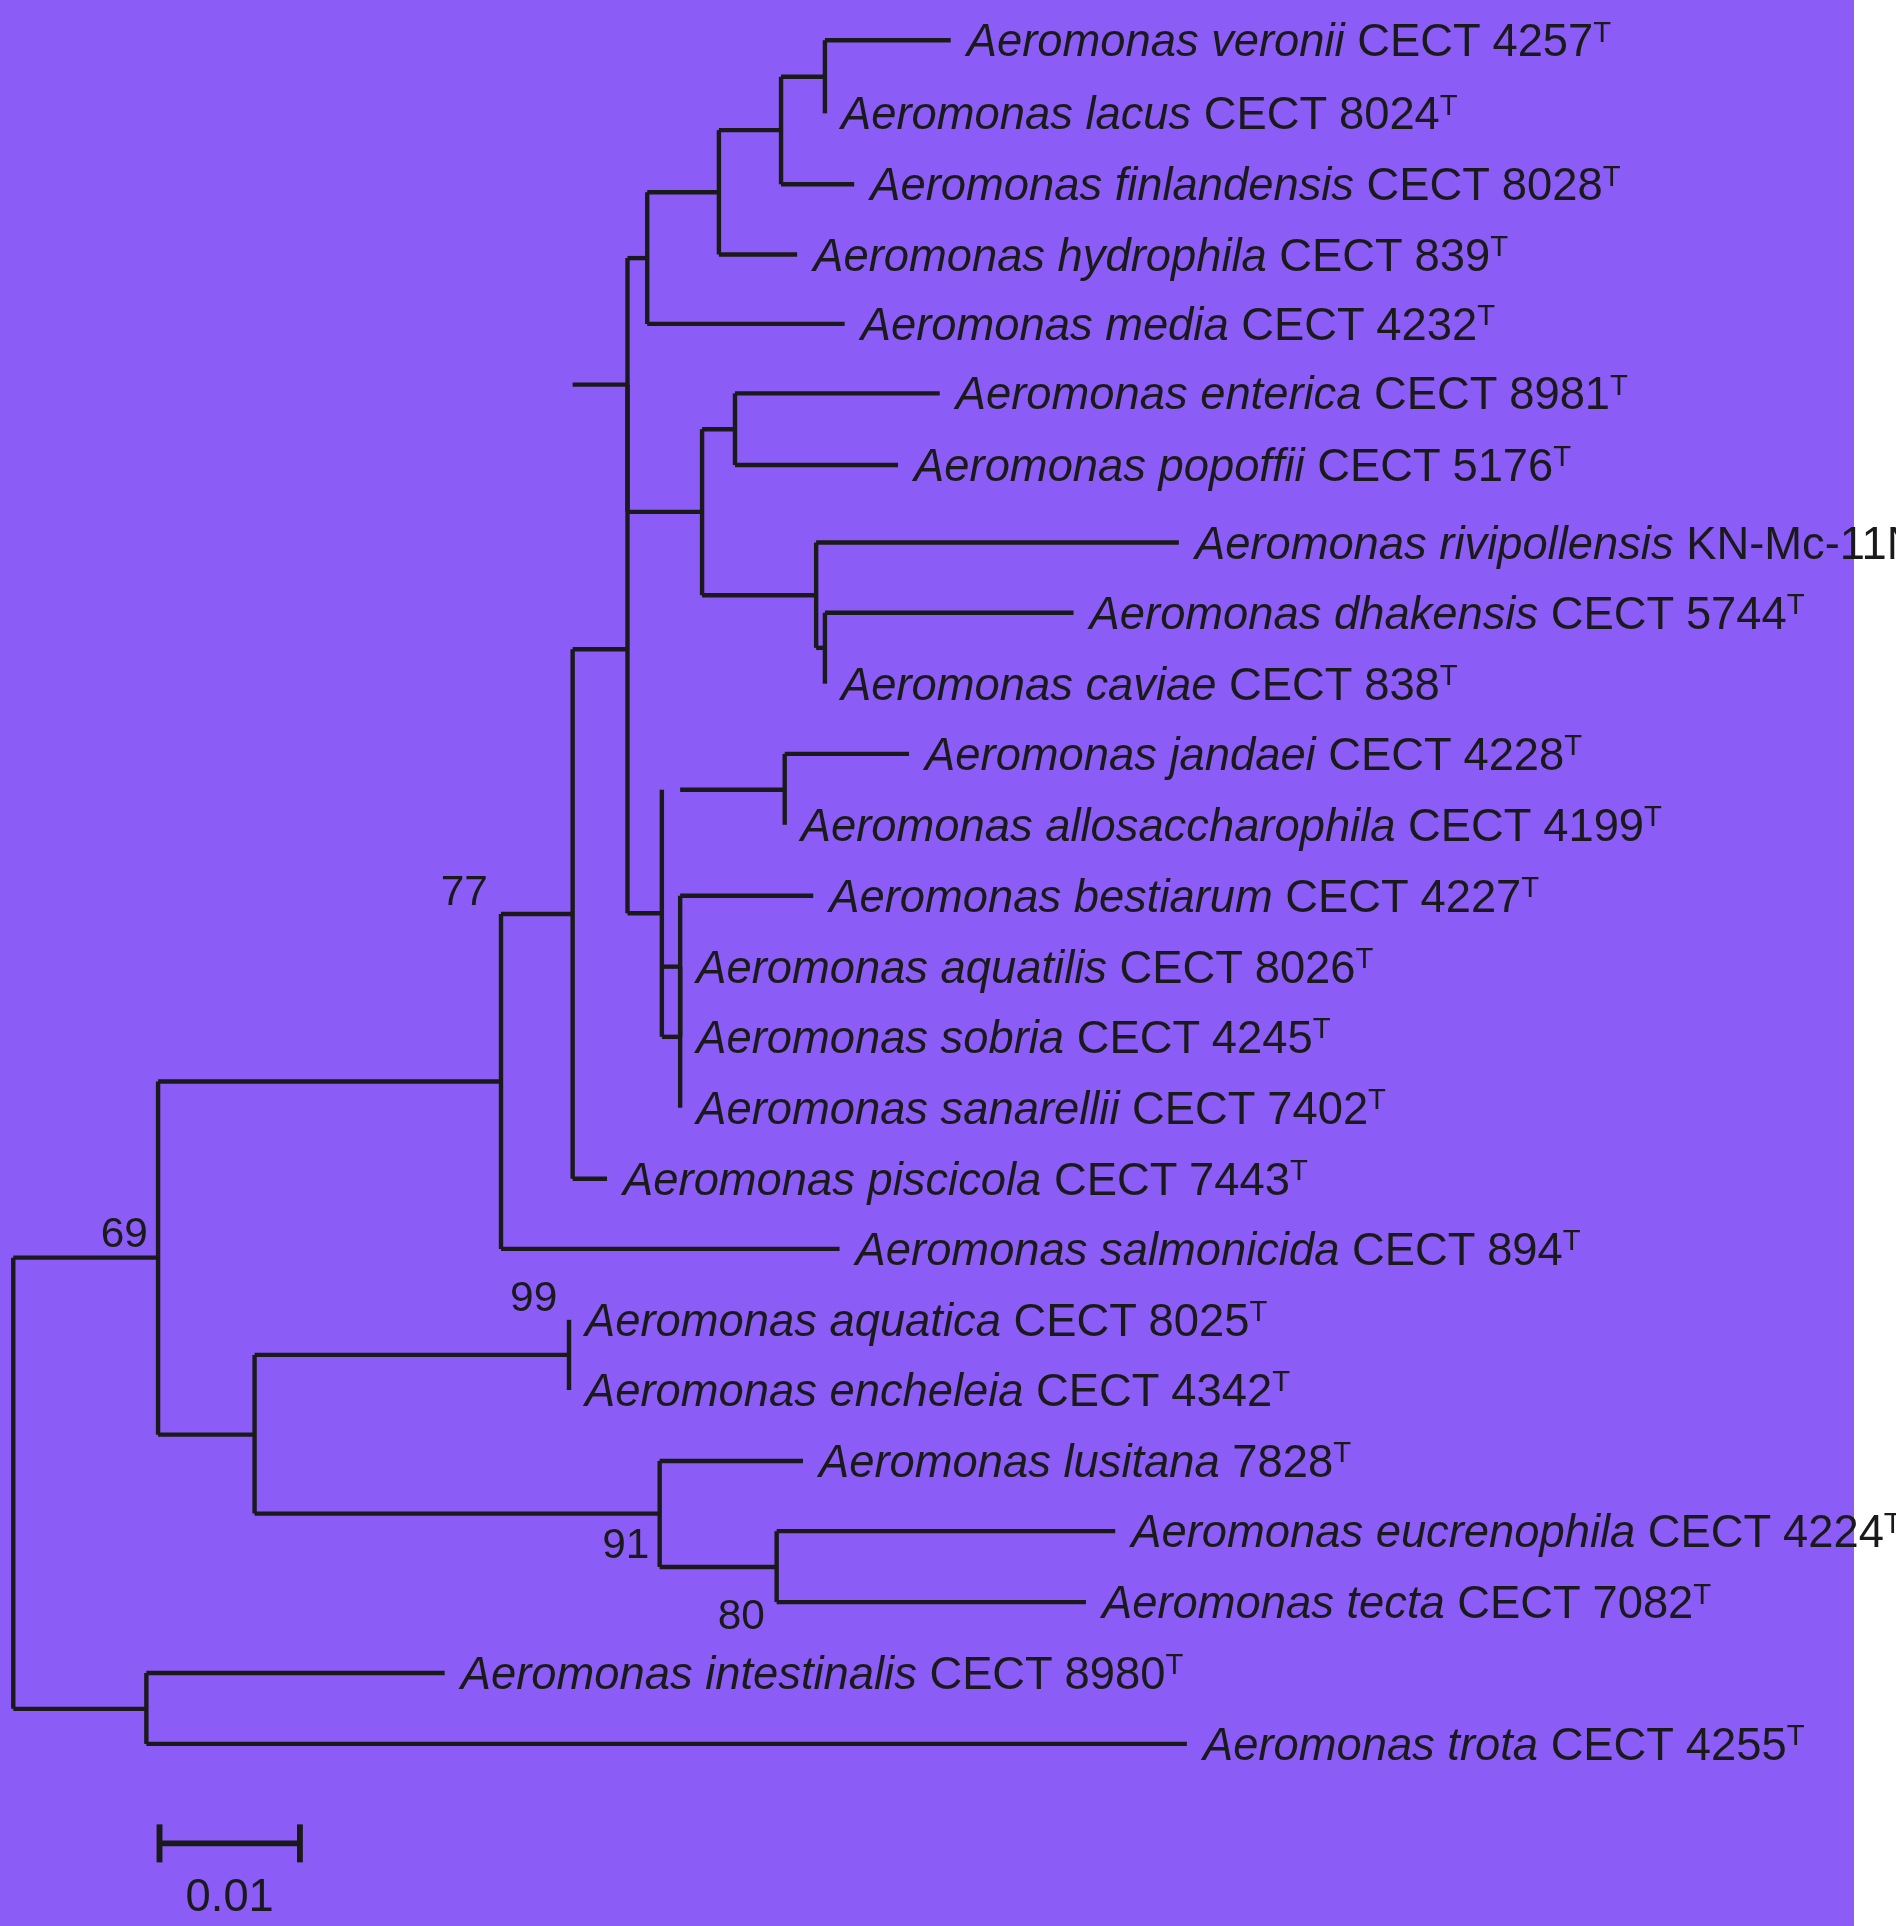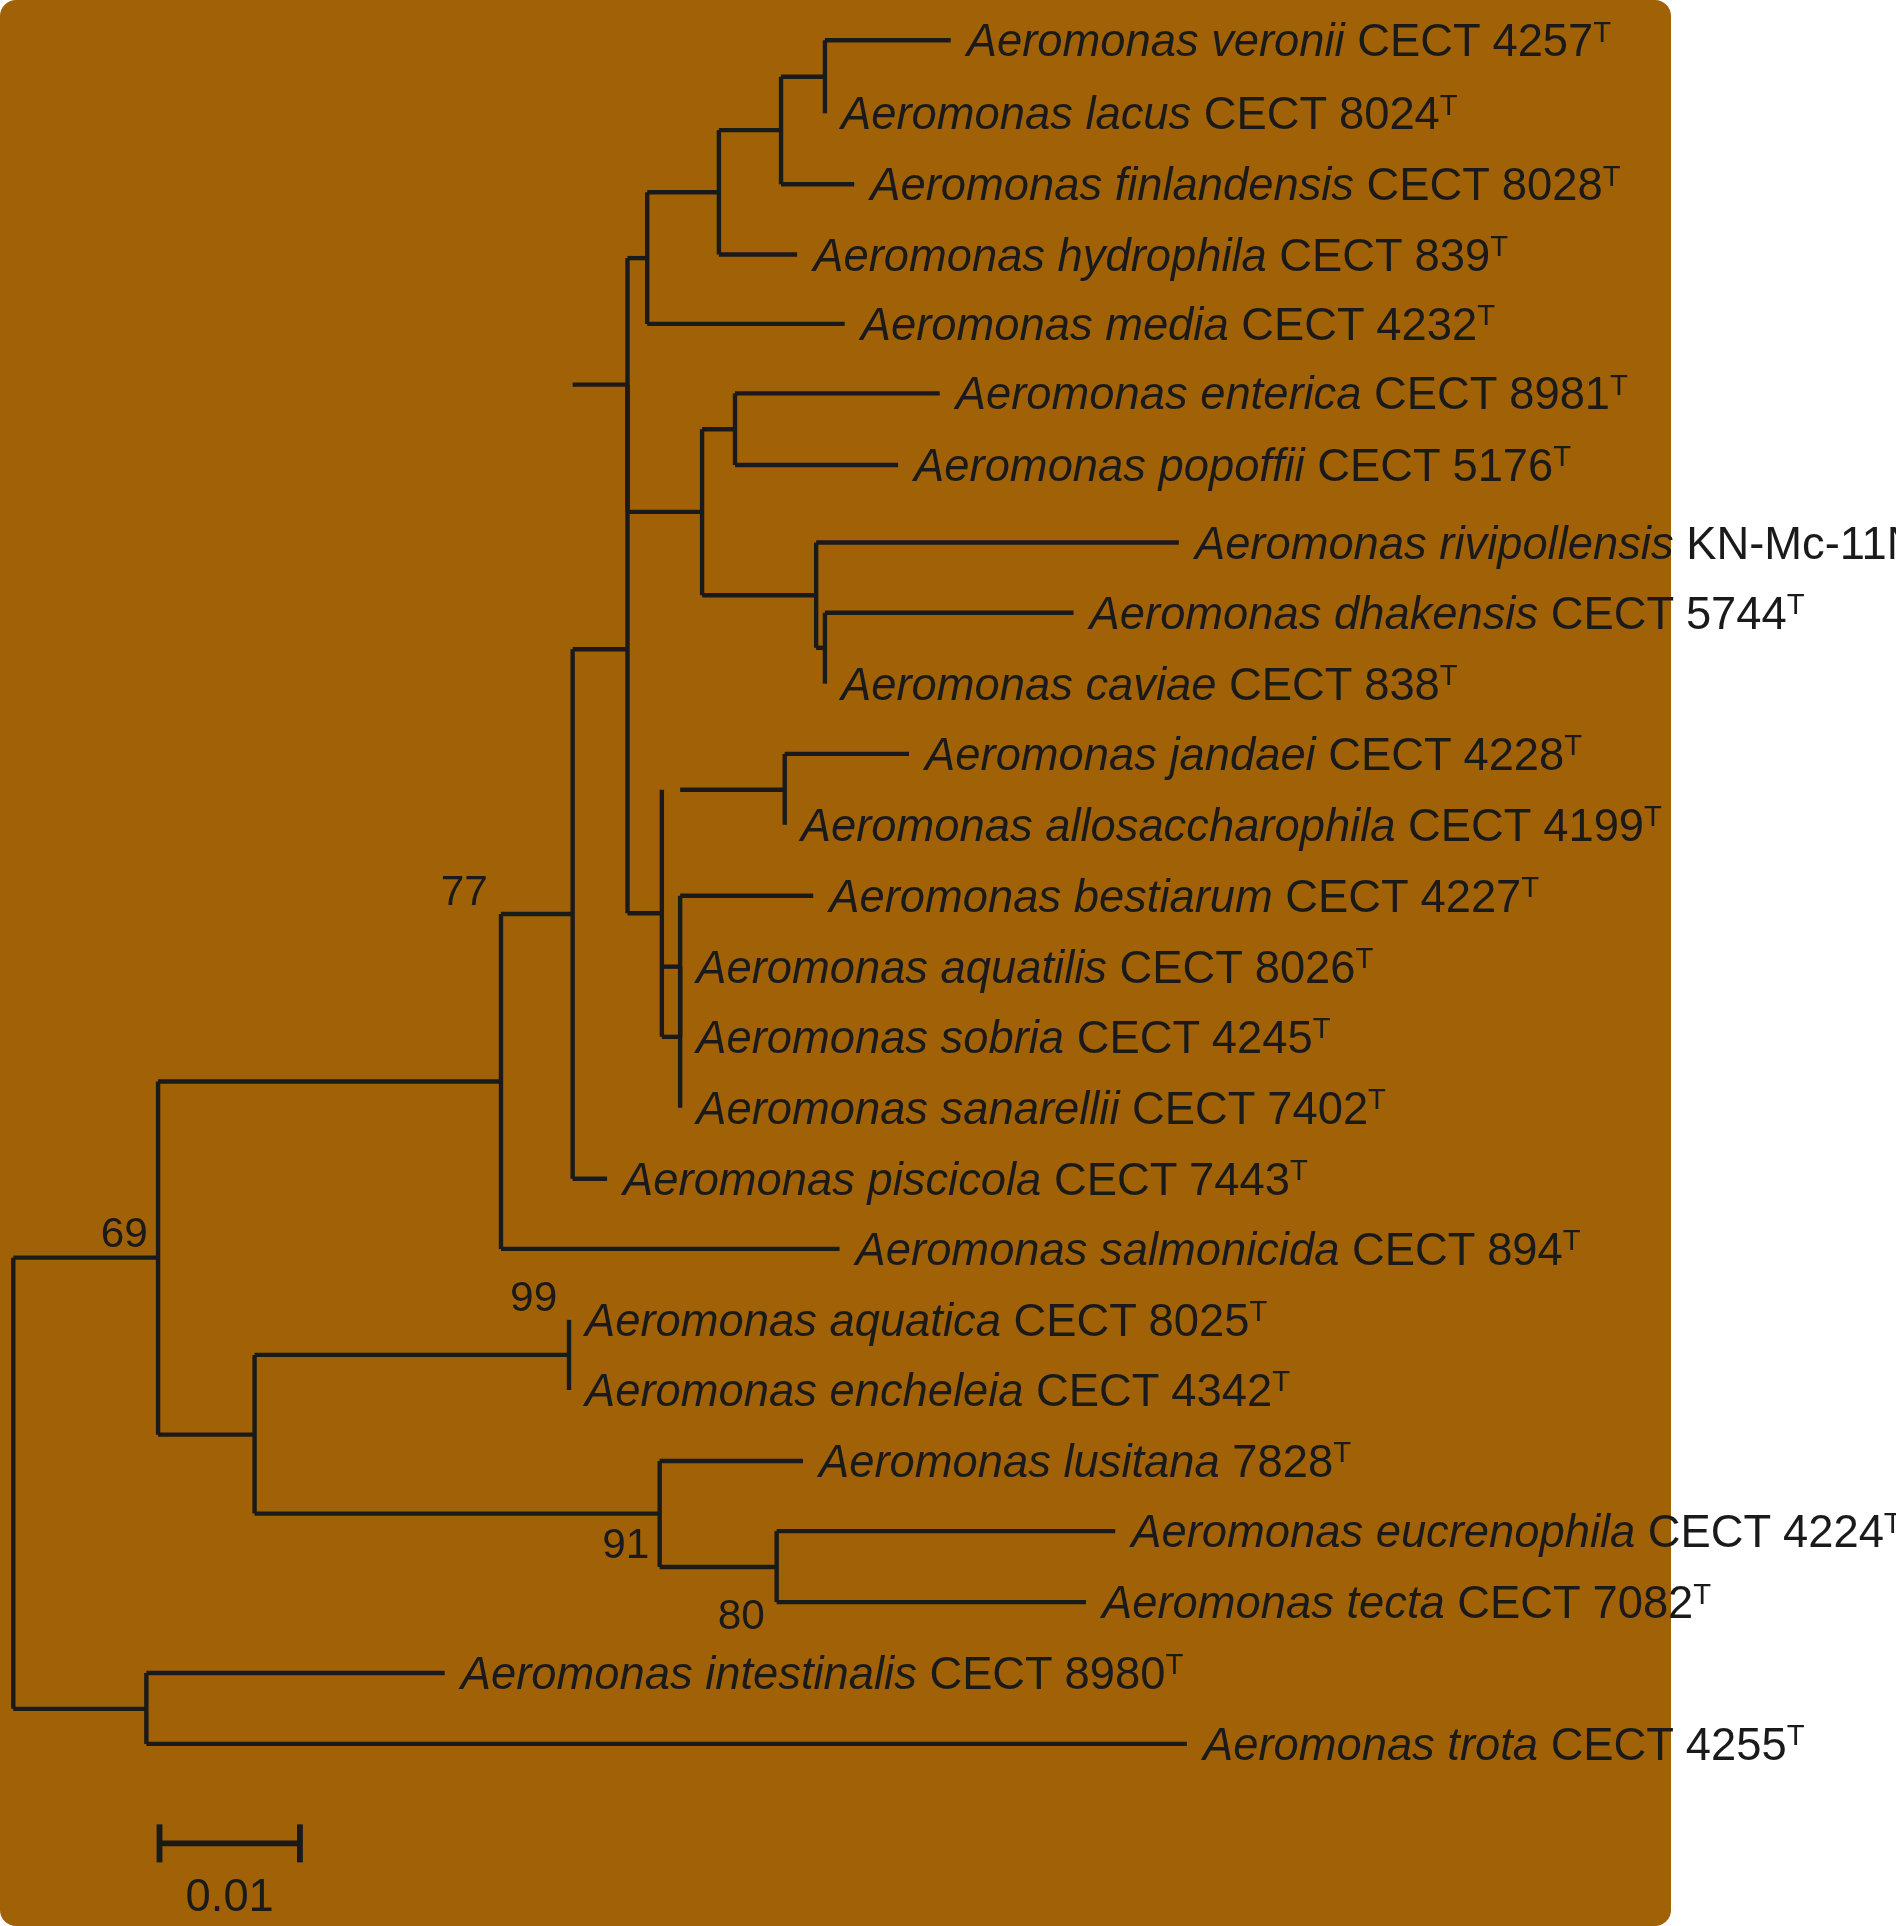--- a/index.html
+++ b/index.html
@@ -9,24 +9,23 @@
   }
   body {
     width: 1897px;
     height: 1926px;
     font-family: "Liberation Sans", sans-serif;
     color: #000000;
     overflow: hidden;
   }
   #tree-figure {
     position: relative;
-    width: 1671px;
+    width: 1854px;
     height: 1926px;
-    background: #a16207;
-    border-radius: 16px;
+    background: #8b5cf6;
   }
   svg#tree-svg {
     position: absolute;
     top: 0;
     left: 0;
     width: 1897px;
     height: 1926px;
     display: block;
   }
   .branch {

